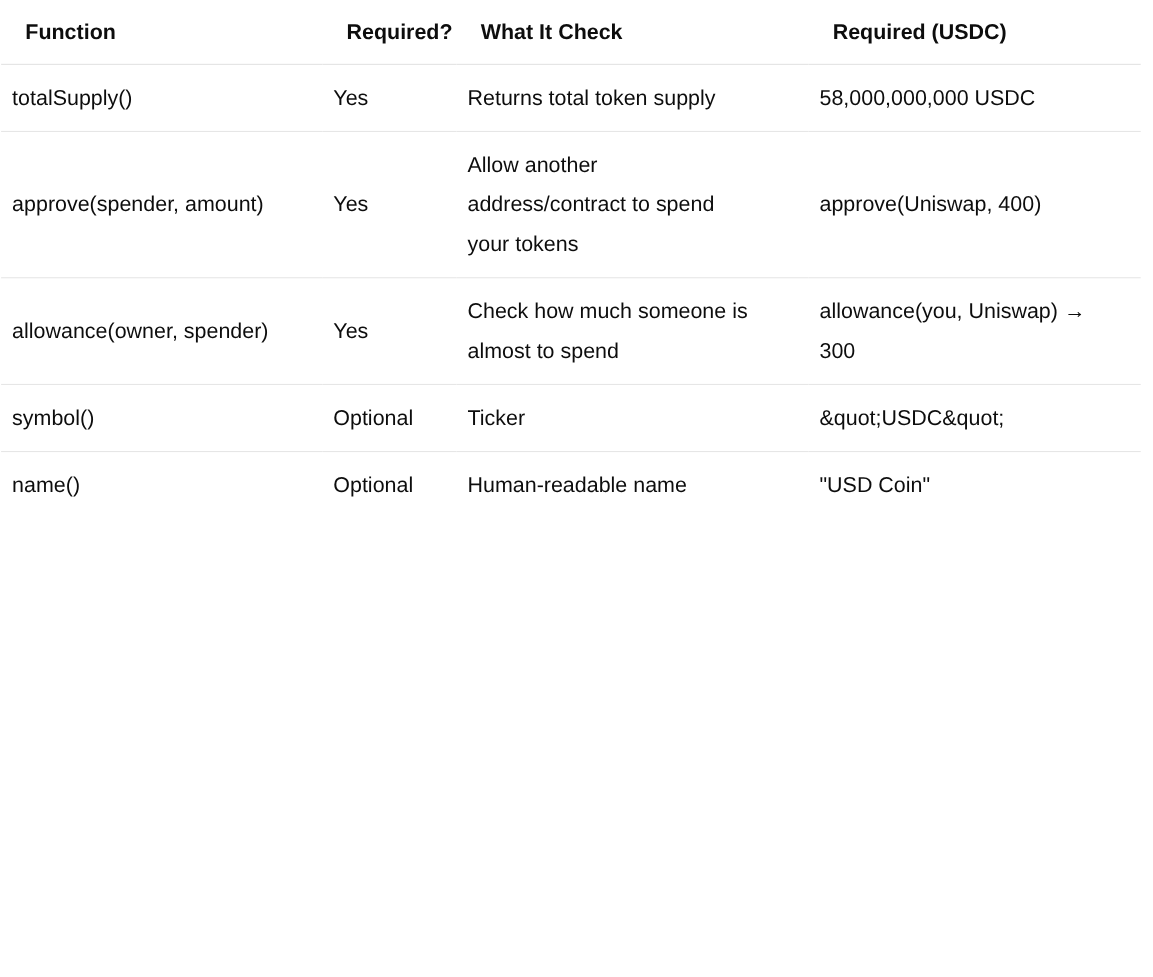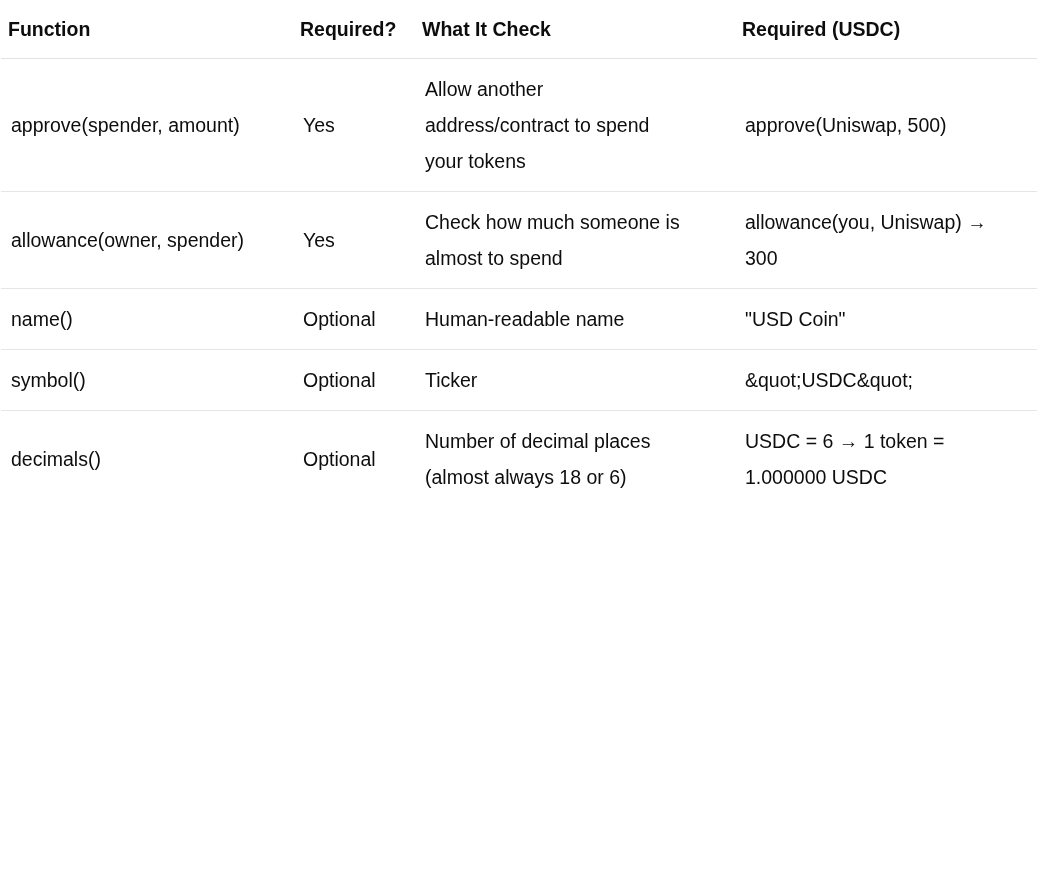--- a/index.html
+++ b/index.html
@@ -26,21 +26,21 @@
     text-align: left;
     vertical-align: middle;
     padding: 12px 10px;
     line-height: 36px;
     white-space: pre-line;
     overflow: hidden;
     font-weight: 400;
   }
   table.fn-table thead th {
     font-weight: 700;
-    padding: 11px 7px;
+    padding: 11px 22px;
     border-bottom: 1px solid #e3e3e3;
   }
   table.fn-table tbody td {
     border-bottom: 1px solid #e6e6e6;
   }
   table.fn-table tbody tr:last-child td {
     border-bottom: none;
   }
   col.c-function { width: 292px; }
   col.c-required { width: 122px; }
@@ -61,50 +61,48 @@
     <thead>
       <tr>
         <th>Function</th>
         <th>Required?</th>
         <th>What It Check</th>
         <th>Required (USDC)</th>
       </tr>
     </thead>
     <tbody>
       <tr>
+        <td>totalSupply()</td>
+        <td>Yes</td>
+        <td>Returns total token supply</td>
+        <td>58,000,000,000 USDC</td>
+      </tr>
+      <tr>
         <td>approve(spender, amount)</td>
         <td>Yes</td>
         <td>Allow another
 address/contract to spend
 your tokens</td>
-        <td>approve(Uniswap, 500)</td>
+        <td>approve(Uniswap, 400)</td>
       </tr>
       <tr>
         <td>allowance(owner, spender)</td>
         <td>Yes</td>
         <td>Check how much someone is
 almost to spend</td>
         <td>allowance(you, Uniswap) →
 300</td>
       </tr>
       <tr>
-        <td>name()</td>
-        <td>Optional</td>
-        <td>Human-readable name</td>
-        <td>"USD Coin"</td>
-      </tr>
-      <tr>
         <td>symbol()</td>
         <td>Optional</td>
         <td>Ticker</td>
         <td>&amp;quot;USDC&amp;quot;</td>
       </tr>
       <tr>
-        <td>decimals()</td>
+        <td>name()</td>
         <td>Optional</td>
-        <td>Number of decimal places
-(almost always 18 or 6)</td>
-        <td>USDC = 6 → 1 token =
-1.000000 USDC</td>
+        <td>Human-readable name</td>
+        <td>"USD Coin"</td>
       </tr>
     </tbody>
   </table>
 </div>
 
 </body></html>

